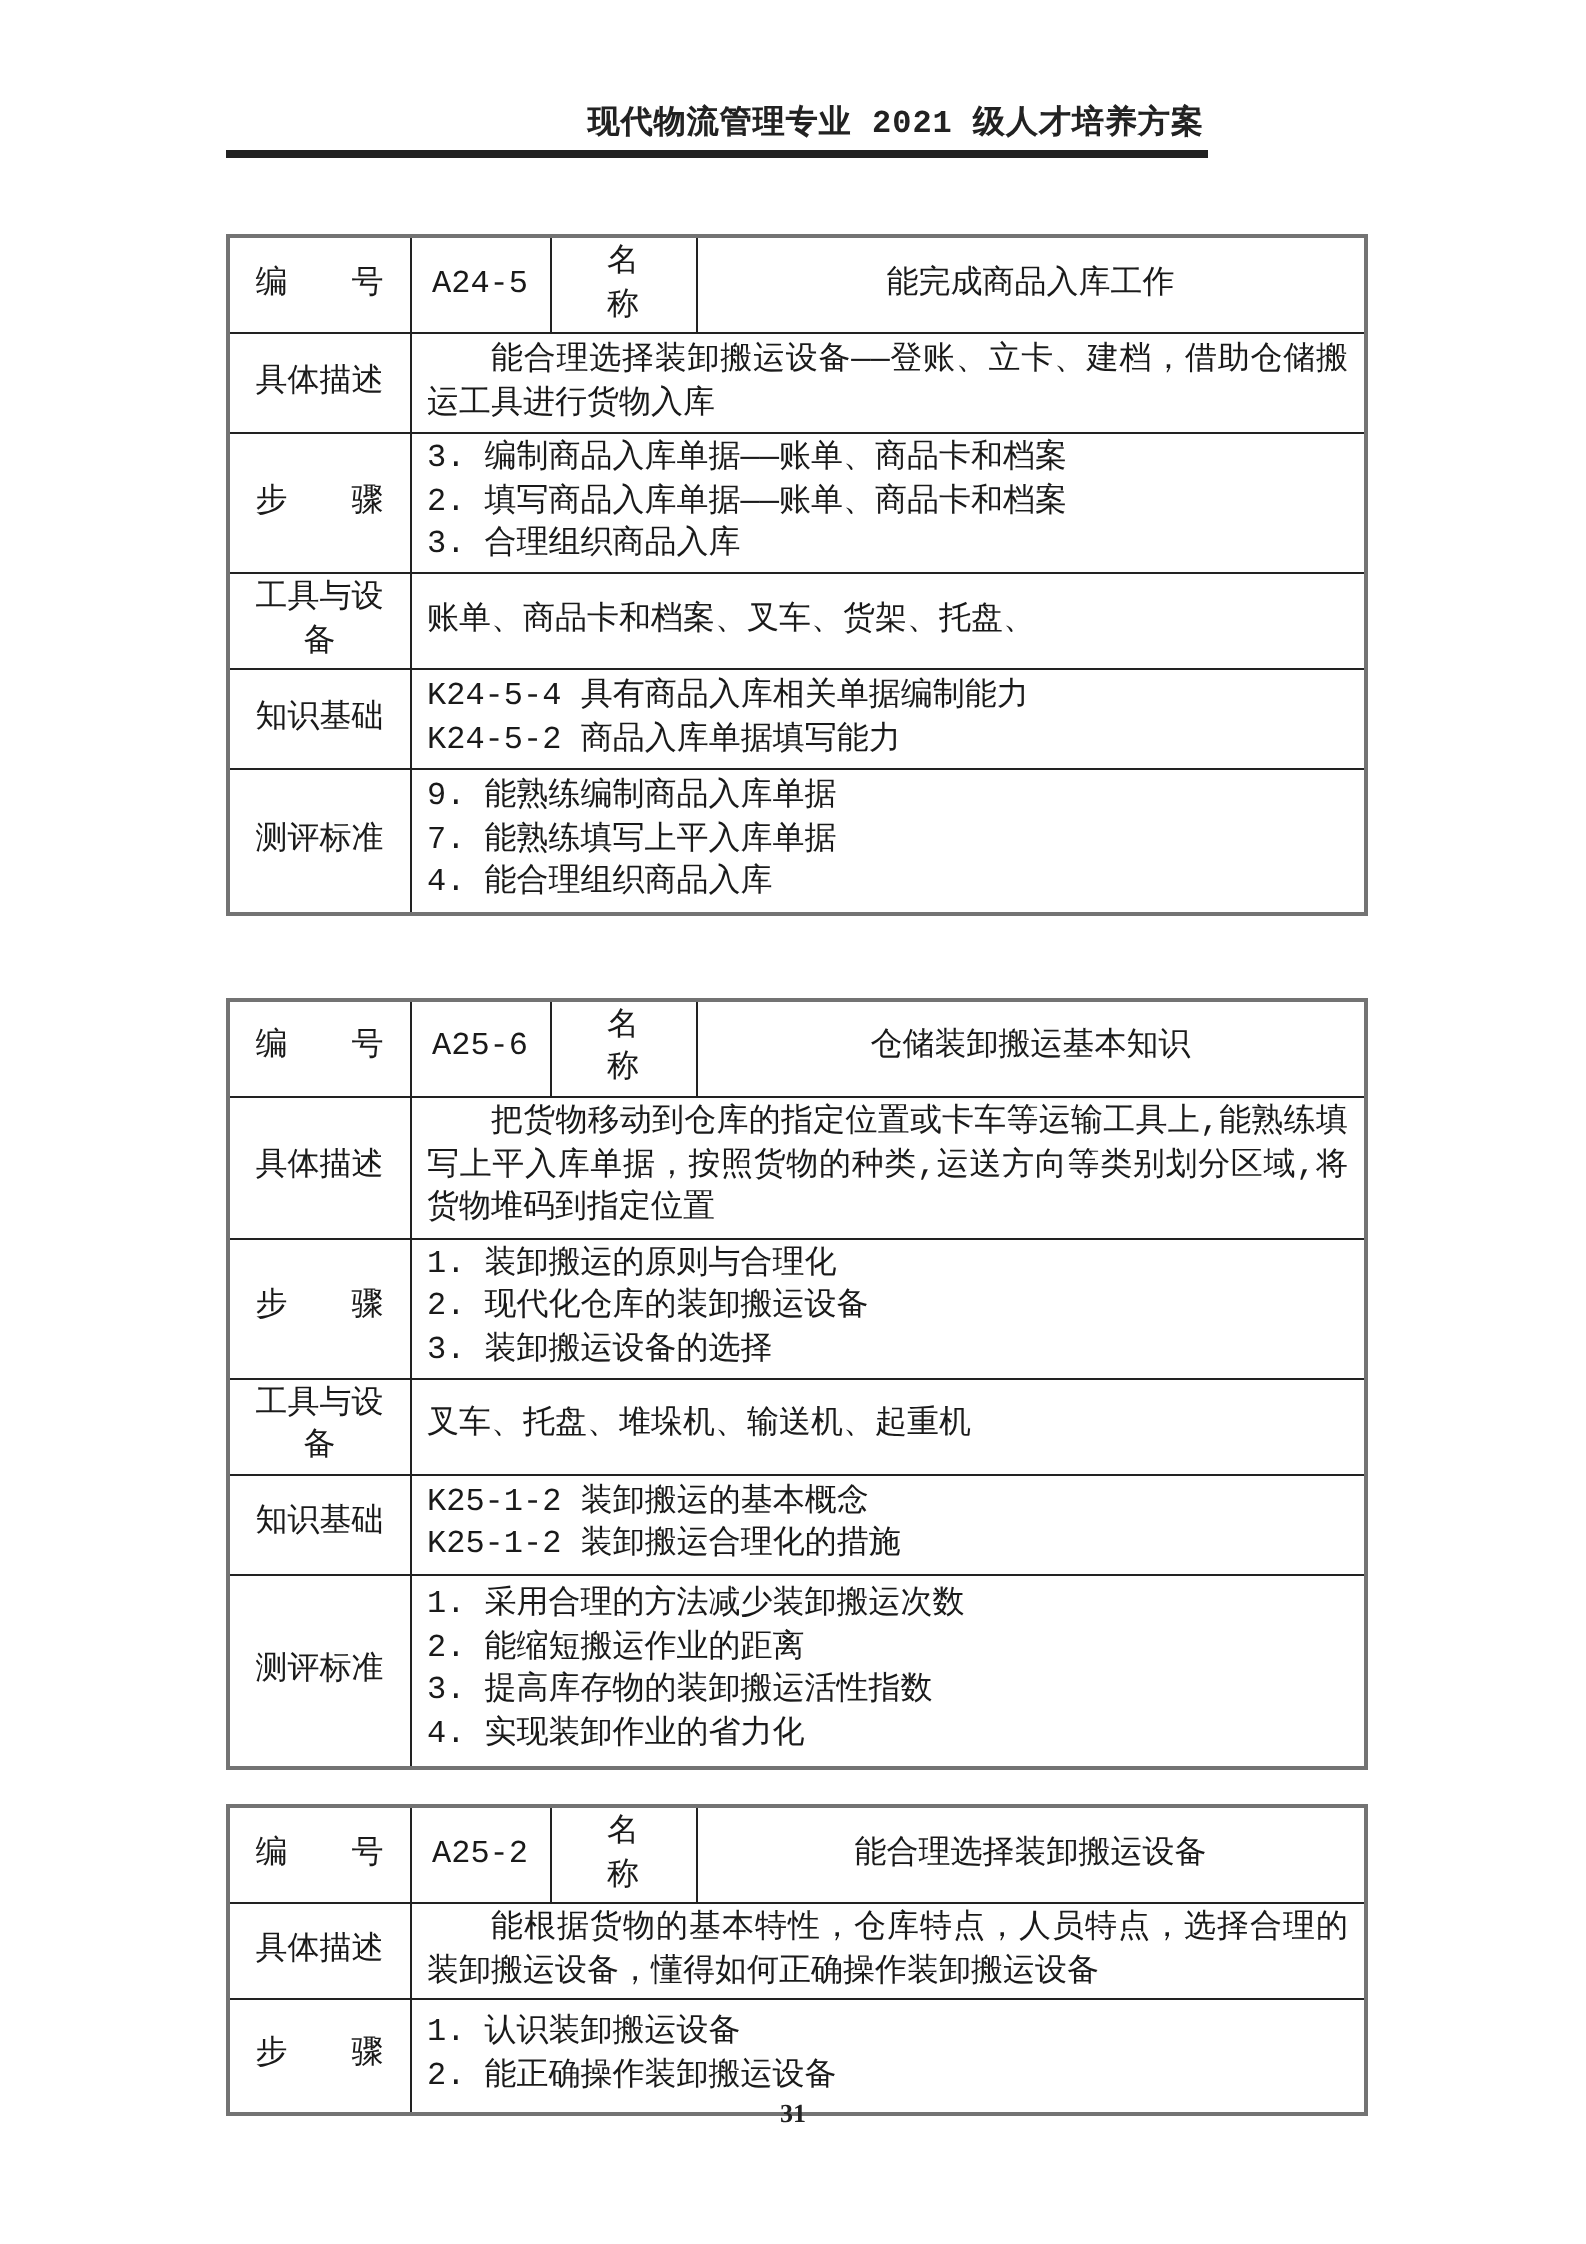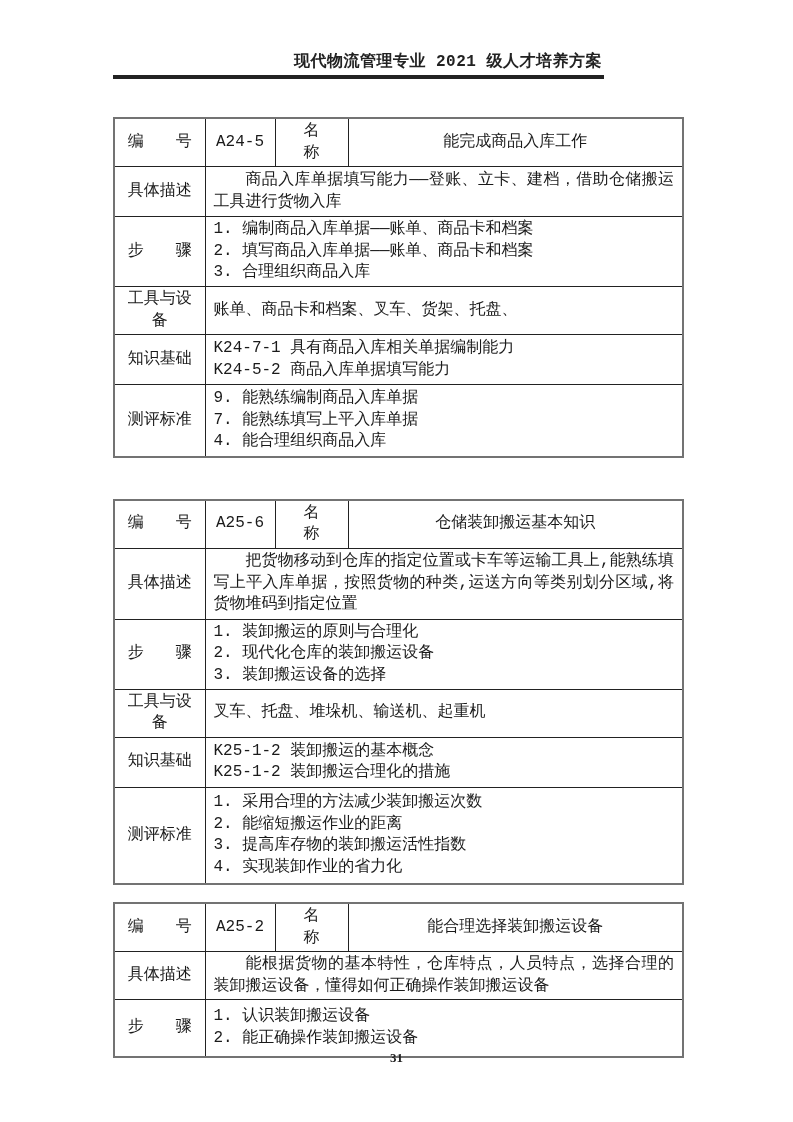--- a/index.html
+++ b/index.html
@@ -93,38 +93,38 @@
         </colgroup>
       <tbody>
         <tr style="height:39px">
           <td class="lbl">编　　号</td>
           <td class="center">A24-5</td>
           <td class="lbl">名　　称</td>
           <td class="center">能完成商品入库工作</td>
         </tr>
         <tr style="height:50px">
           <td class="lbl">具体描述</td>
-          <td class="desc" colspan="3">商品入库单据填写能力——登账、立卡、建档，借助仓储搬运工具进行货物入库</td>
+          <td class="desc" colspan="3">能合理选择装卸搬运设备——登账、立卡、建档，借助仓储搬运工具进行货物入库</td>
         </tr>
         <tr style="height:70px">
           <td class="lbl">步　　骤</td>
           <td colspan="3">
-              <div>1. 编制商品入库单据——账单、商品卡和档案</div>
+              <div>3. 编制商品入库单据——账单、商品卡和档案</div>
               <div>2. 填写商品入库单据——账单、商品卡和档案</div>
               <div>3. 合理组织商品入库</div>
             </td>
         </tr>
         <tr style="height:38px">
           <td class="lbl">工具与设备</td>
           <td colspan="3">账单、商品卡和档案、叉车、货架、托盘、</td>
         </tr>
         <tr style="height:50px">
           <td class="lbl">知识基础</td>
           <td colspan="3">
-              <div>K24-7-1 具有商品入库相关单据编制能力</div>
+              <div>K24-5-4 具有商品入库相关单据编制能力</div>
               <div>K24-5-2 商品入库单据填写能力</div>
             </td>
         </tr>
         <tr style="height:72px">
           <td class="lbl">测评标准</td>
           <td colspan="3">
               <div>9. 能熟练编制商品入库单据</div>
               <div>7. 能熟练填写上平入库单据</div>
               <div>4. 能合理组织商品入库</div>
             </td>

